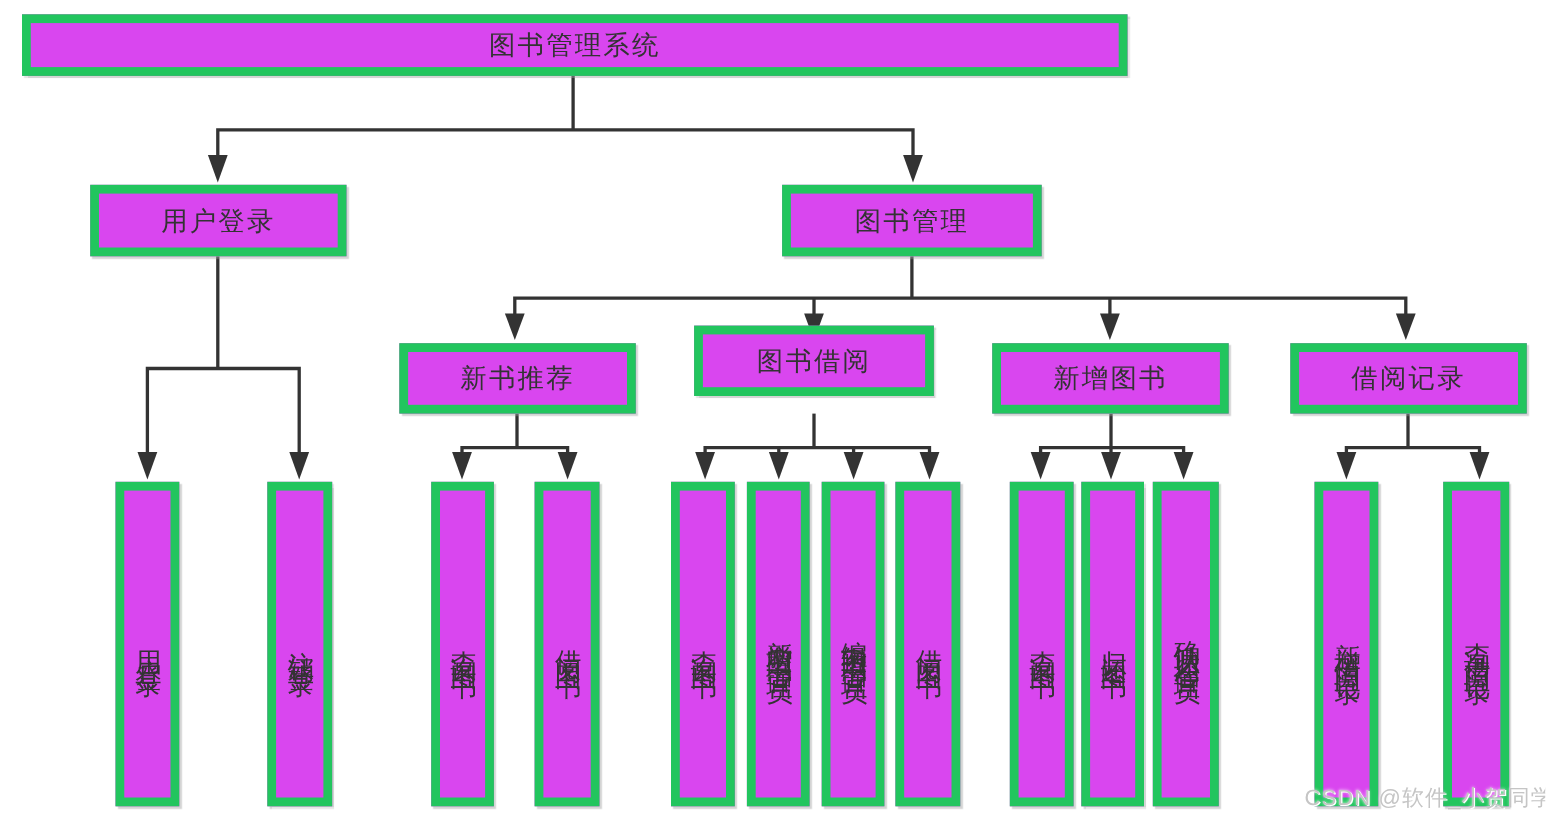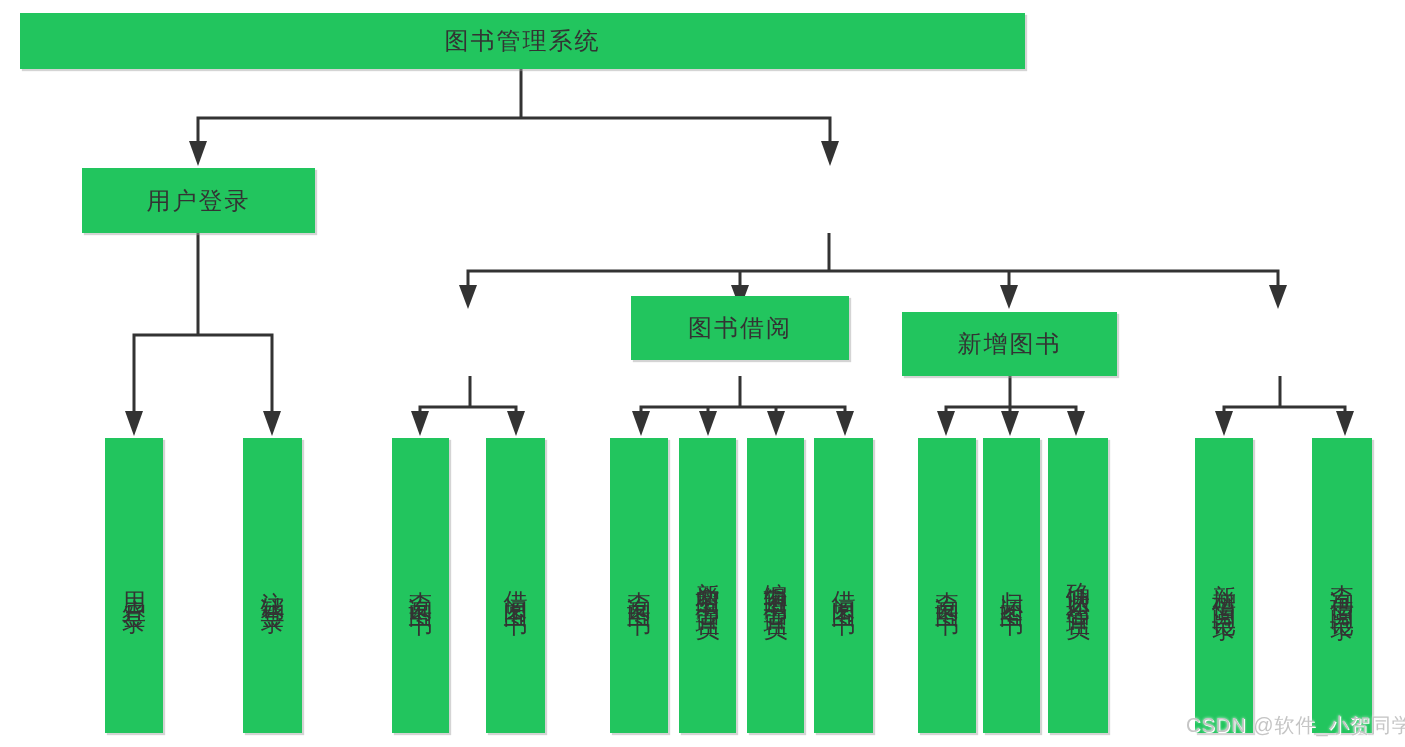--- a/index.html
+++ b/index.html
@@ -15,22 +15,22 @@
     background: #ffffff;
     overflow: hidden;
   }
   .connectors {
     position: absolute;
     left: 0; top: 0;
     width: 1405px; height: 747px;
   }
   .node {
     position: absolute;
-    background: #22c55e;
-    border: 3px solid #22c55e;
+    background: #d946ef;
+    border: 8px solid #22c55e;
     box-shadow: 2px 2px 1px rgba(160,160,160,0.45);
     display: flex;
     align-items: center;
     justify-content: center;
     font-size: 24px;
     letter-spacing: 2px;
     color: #333333;
     white-space: nowrap;
   }
   .node.leaf {
@@ -111,23 +111,26 @@
       <polygon points="1067,411 1085,411 1076,436"></polygon>
 
       <polygon points="1215,411 1233,411 1224,436"></polygon>
       <polygon points="1336,411 1354,411 1345,436"></polygon>
     </g>
   </svg>
 
   <div class="node" style="left:20px; top:13px; width:1005px; height:56px;">图书管理系统</div>
 
   <div class="node" style="left:82px; top:168px; width:233px; height:65px;">用户登录</div>
+  <div class="node" style="left:711px; top:168px; width:236px; height:65px;">图书管理</div>
 
+  <div class="node" style="left:363px; top:312px; width:215px; height:64px;">新书推荐</div>
   <div class="node" style="left:631px; top:296px; width:218px; height:64px;">图书借阅</div>
   <div class="node" style="left:902px; top:312px; width:215px; height:64px;">新增图书</div>
+  <div class="node" style="left:1173px; top:312px; width:215px; height:64px;">借阅记录</div>
 
   <div class="node leaf" style="left:105px; top:438px; width:58px; height:295px;">用户登录</div>
   <div class="node leaf" style="left:243px; top:438px; width:59px; height:295px;">注销登录</div>
 
   <div class="node leaf" style="left:392px; top:438px; width:57px; height:295px;">查询图书</div>
   <div class="node leaf" style="left:486px; top:438px; width:59px; height:295px;">借阅图书</div>
 
   <div class="node leaf" style="left:610px; top:438px; width:58px; height:295px;">查询图书</div>
   <div class="node leaf long" style="left:679px; top:438px; width:57px; height:295px;">新增图书（管理员）</div>
   <div class="node leaf long" style="left:747px; top:438px; width:57px; height:295px;">编辑图书（管理员）</div>

